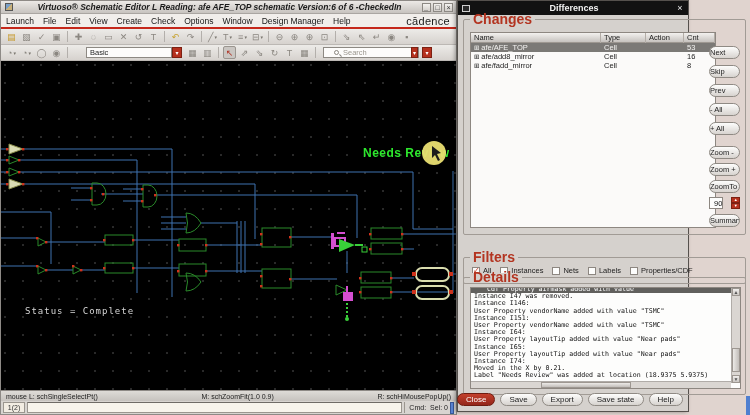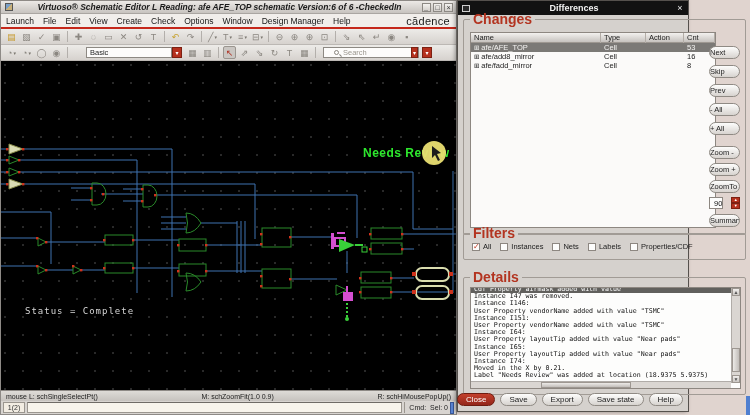--- a/index.html
+++ b/index.html
@@ -47,21 +47,21 @@
 
   
   .dlg{position:absolute;left:457px;top:0;width:232px;height:412px;background:#d5d1cd;border:1px solid #55514d;box-shadow:-2px 0 4px rgba(0,0,0,.35);}
   .dlg-title{position:absolute;left:0;top:0;width:100%;height:14px;background:#121212;display:flex;align-items:center;}
   .dlg-title .dicon{width:8px;height:7px;border:1px solid #cfcfcf;background:#2a2a2a;margin:0 4px;}
   .dlg-title .dttl{flex:1;text-align:center;font-size:9px;font-weight:bold;color:#f2f2f2;}
   .dlg-title .dclose{width:12px;text-align:center;color:#e8e8e8;font-size:9px;margin-right:2px;}
   .gbox{position:absolute;border:1px solid #a19b95;border-radius:2px;}
   .gbox .legend{position:absolute;top:-5px;left:6px;background:#d5d1cd;padding:0 3px;font-size:14px;font-weight:bold;color:#b33420;line-height:9px;}
   .gb-changes{left:5px;top:18px;width:283px;height:216px;}
-  .gb-filters{left:5px;top:232px;width:283px;height:27px;}
+  .gb-filters{left:5px;top:256px;width:283px;height:27px;}
   .gb-details{left:5px;top:276px;width:283px;height:118px;}
 
   .table{position:absolute;left:6px;top:12px;width:246px;height:196px;background:#fbfaf9;border:1px solid #8d8781;}
   .thead,.trow{display:grid;grid-template-columns:130px 45px 38px 1fr;}
   .thead{height:10px;background:linear-gradient(#f3f1ef,#c6c2be);border-bottom:1px solid #9d9791;}
   .thead span{font-size:7.5px;color:#1c1c1c;padding-left:3px;border-right:1px solid #b3ada7;line-height:10px;white-space:nowrap;}
   .trow{height:9px;}
   .trow span{font-size:7.5px;color:#1c1c1c;padding-left:3px;line-height:9px;white-space:nowrap;overflow:hidden;}
   .trow .tree::before{content:"⊞ ";font-size:6.5px;}
   .trow.sel{background:#7b7976;}
@@ -76,21 +76,21 @@
 
   .filters-row{position:absolute;left:8px;top:8px;display:flex;gap:9px;align-items:center;}
   .cb{display:flex;align-items:center;gap:3px;}
   .cb .box{width:8px;height:8px;background:#fdfdfc;border:1px solid #8d8781;font-size:8px;line-height:8px;color:#c0341d;text-align:center;}
   .cb.checked .box::after{content:"✓";position:relative;top:-1px;}
   .cb .lbl{font-size:7.5px;color:#1c1c1c;white-space:nowrap;}
 
   .detwrap{position:absolute;left:6px;top:9px;width:271px;height:102px;background:#fdfdfc;border:1px solid #8d8781;overflow:hidden;}
   .detlines{position:absolute;left:0;top:0;right:9px;padding-left:3px;}
   .dline{font-family:"DejaVu Sans Mono",monospace;font-size:6.6px;line-height:7.2px;color:#111;white-space:nowrap;}
-  .dline.hl{background:#61605d;color:#fff;margin-top:-2px;margin-left:-3px;padding-left:3px;}
+  .dline.hl{background:#61605d;color:#fff;margin-top:-2px;margin-left:-3px;padding-left:16px;}
   .vscroll{position:absolute;right:0;top:0;width:9px;height:95px;background:#dad6d2;border-left:1px solid #b0aca8;}
   .vscroll .arr{position:absolute;left:0;width:8px;height:8px;background:linear-gradient(#f0eeec,#ccc8c4);border:1px solid #9d9791;font-size:5px;line-height:7px;text-align:center;color:#555;}
   .vscroll .arr.up{top:0;} .vscroll .arr.dn{bottom:0;}
   .vscroll .thumb{position:absolute;left:0;top:60px;width:8px;height:24px;background:linear-gradient(90deg,#eceae7,#c2beba);border:1px solid #9d9791;}
   .hscroll{position:absolute;left:0;bottom:0;height:7px;right:9px;background:#dad6d2;border-top:1px solid #b0aca8;}
   .hscroll .thumb{position:absolute;left:70px;top:0;width:90px;height:6px;background:linear-gradient(#eceae7,#c2beba);border:1px solid #9d9791;}
 
   .footer{position:absolute;right:5px;bottom:5px;display:flex;gap:5px;}
   .fbtn{height:13px;padding:0 8px;border:1px solid #8f8a84;border-radius:7px;background:linear-gradient(#fdfdfc,#d7d3cf);font-size:8px;color:#1c1c1c;line-height:12px;white-space:nowrap;}
   .fbtn.close{background:linear-gradient(#c4402c,#93261a);border-color:#6f1c10;color:#fff;}

